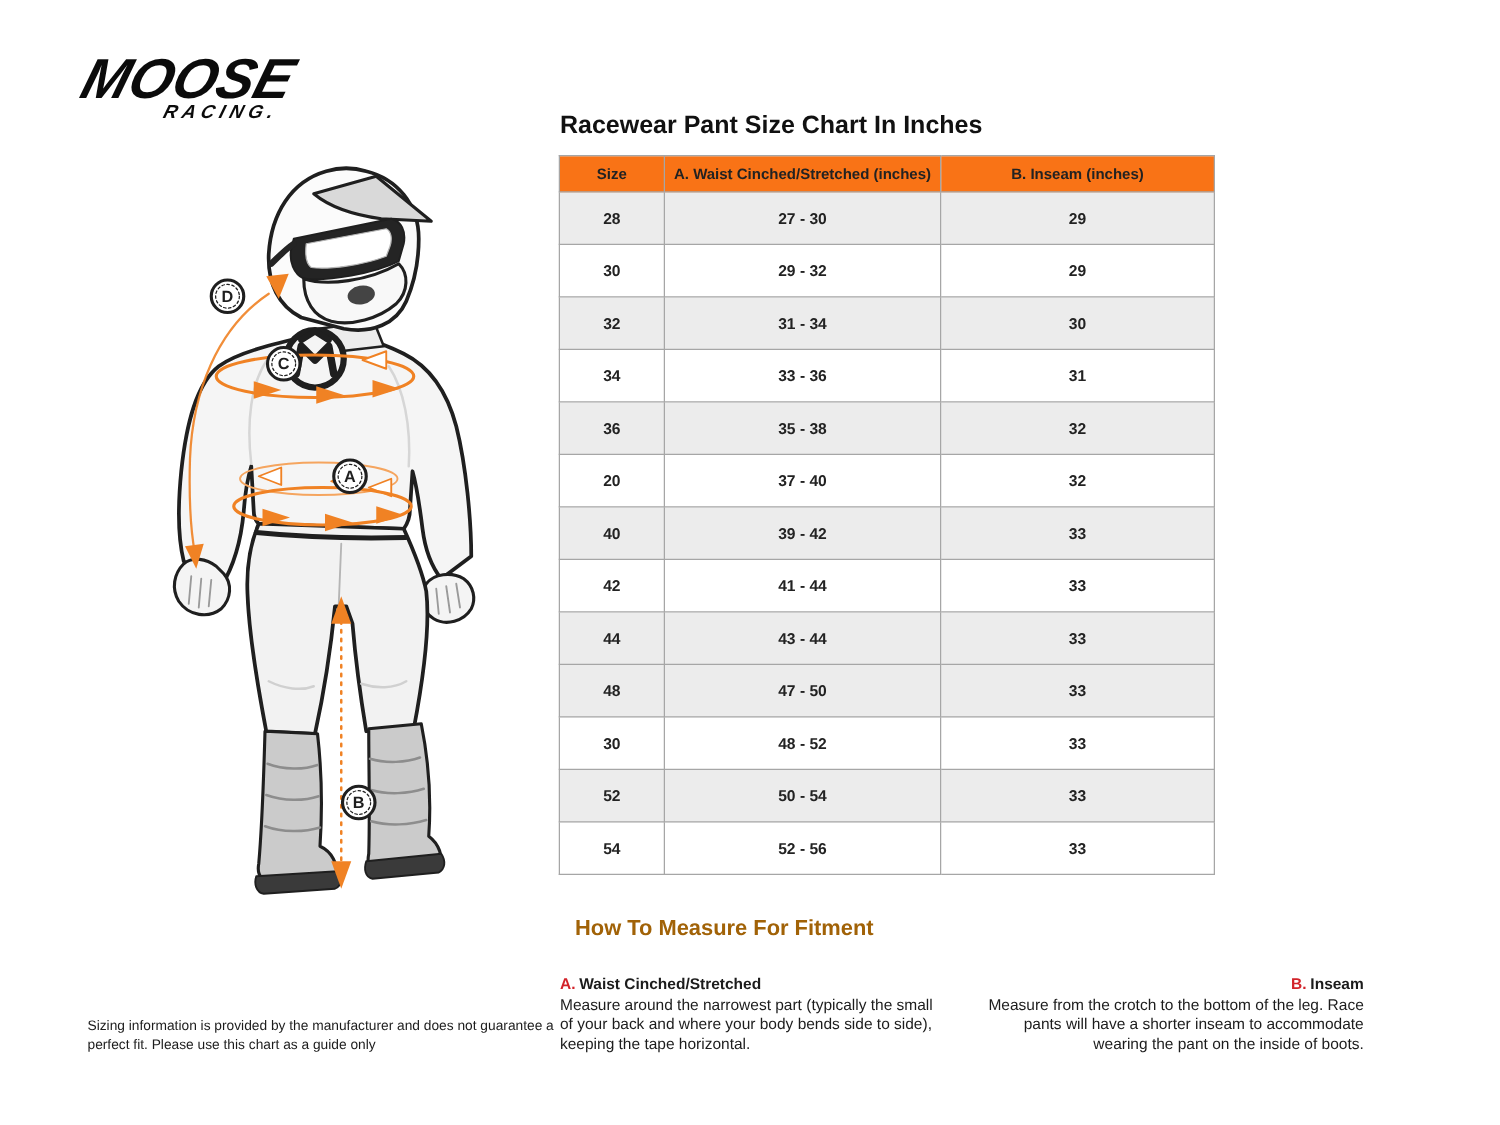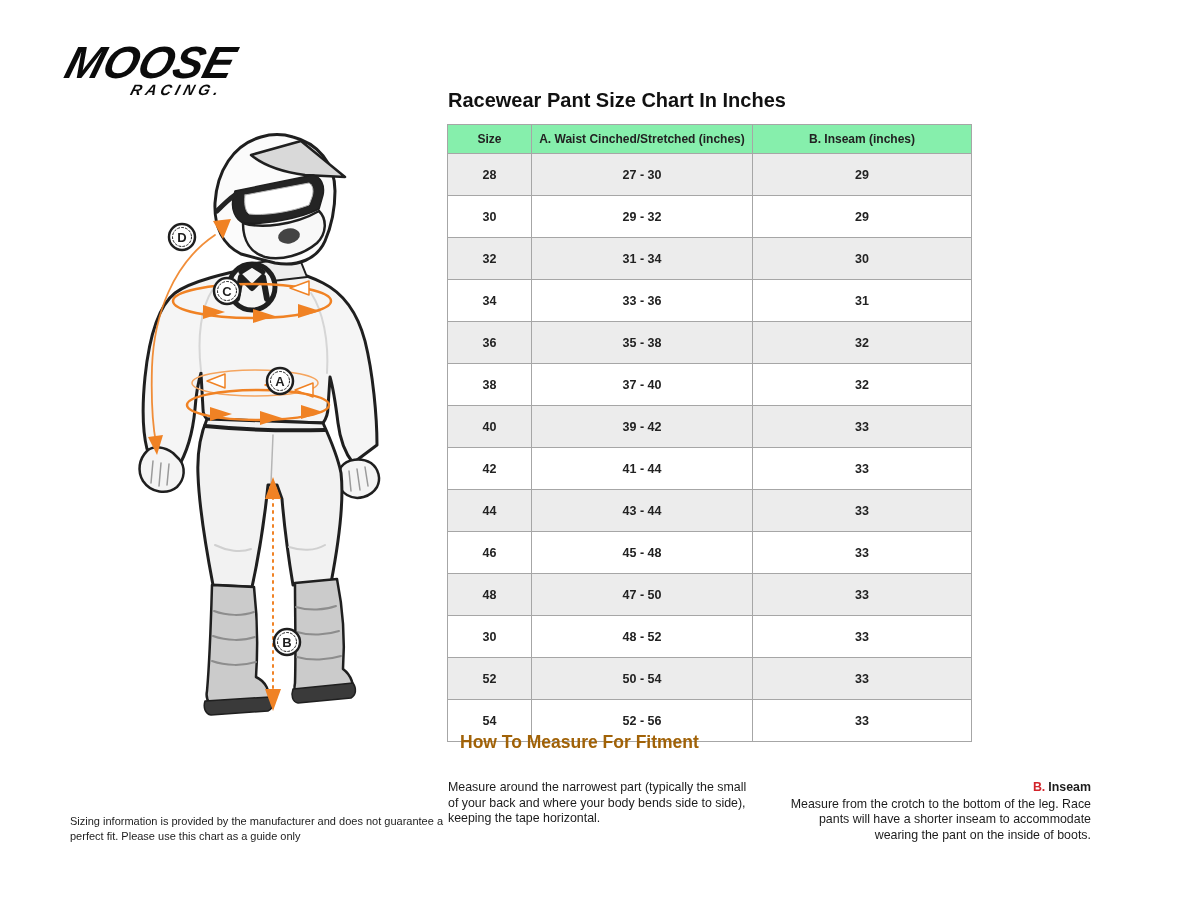--- a/index.html
+++ b/index.html
@@ -15,21 +15,21 @@
   .logo-moose{font-size:45px;line-height:42px;font-weight:bold;font-style:italic;letter-spacing:0px;}
   .logo-racing{font-size:15px;line-height:15px;font-weight:bold;font-style:italic;letter-spacing:4px;margin-left:72px;margin-top:-2px;}
 
   
   .rider{position:absolute;left:55px;top:115px;}
 
   
   .chart-title{position:absolute;left:448px;top:89px;margin:0;font-size:20px;font-weight:bold;color:#111;}
   .size-table{position:absolute;left:447px;top:124px;width:524px;border-collapse:collapse;table-layout:fixed;}
   .size-table th,.size-table td{border:1px solid #a6a6a6;text-align:center;vertical-align:middle;padding:0;}
-  .size-table th{height:28px;font-size:12px;font-weight:bold;background:#86efac;color:#222;}
+  .size-table th{height:28px;font-size:12px;font-weight:bold;background:#f97316;color:#222;}
   .size-table td{height:41px;font-size:12.5px;font-weight:bold;background:#ffffff;color:#222;}
   .size-table tr.shade td{background:#ececec;}
 
   
   .howto-title{position:absolute;left:448px;top:720px;margin:12px;font-size:17.5px;font-weight:bold;color:#a16207;}
   .howto-col{position:absolute;top:780px;font-size:12.4px;line-height:15.5px;color:#1c1c1c;}
   .howto-col.col-a{left:448px;width:305px;}
   .howto-col.col-b{left:776px;width:315px;text-align:right;}
   .howto-sub{font-weight:bold;margin-bottom:1px;}
   .red{color:#d2232a;}
@@ -186,44 +186,39 @@
           <td>34</td>
           <td>33 - 36</td>
           <td>31</td>
         </tr>
         <tr class="shade">
           <td>36</td>
           <td>35 - 38</td>
           <td>32</td>
         </tr>
         <tr>
-          <td>38</td>
+          <td>20</td>
           <td>37 - 40</td>
           <td>32</td>
         </tr>
         <tr class="shade">
           <td>40</td>
           <td>39 - 42</td>
           <td>33</td>
         </tr>
         <tr>
           <td>42</td>
           <td>41 - 44</td>
           <td>33</td>
         </tr>
         <tr class="shade">
           <td>44</td>
           <td>43 - 44</td>
           <td>33</td>
         </tr>
-        <tr>
-          <td>46</td>
-          <td>45 - 48</td>
-          <td>33</td>
-        </tr>
         <tr class="shade">
           <td>48</td>
           <td>47 - 50</td>
           <td>33</td>
         </tr>
         <tr>
           <td>30</td>
           <td>48 - 52</td>
           <td>33</td>
         </tr>
@@ -236,20 +231,23 @@
           <td>54</td>
           <td>52 - 56</td>
           <td>33</td>
         </tr>
       </tbody>
   </table>
 
   <h2 class="howto-title">How To Measure For Fitment</h2>
 
   <div class="howto-col col-a">
+    <div class="howto-sub">
+      <span class="red">A.</span><span class="nm">Waist Cinched/Stretched</span>
+    </div>
     <div class="howto-body">Measure around the narrowest part (typically the small of your back and where your body bends side to side), keeping the tape horizontal.</div>
   </div>
 
   <div class="howto-col col-b">
     <div class="howto-sub">
       <span class="red">B.</span><span class="nm">Inseam</span>
     </div>
     <div class="howto-body">Measure from the crotch to the bottom of the leg. Race pants will have a shorter inseam to accommodate wearing the pant on the inside of boots.</div>
   </div>
 

